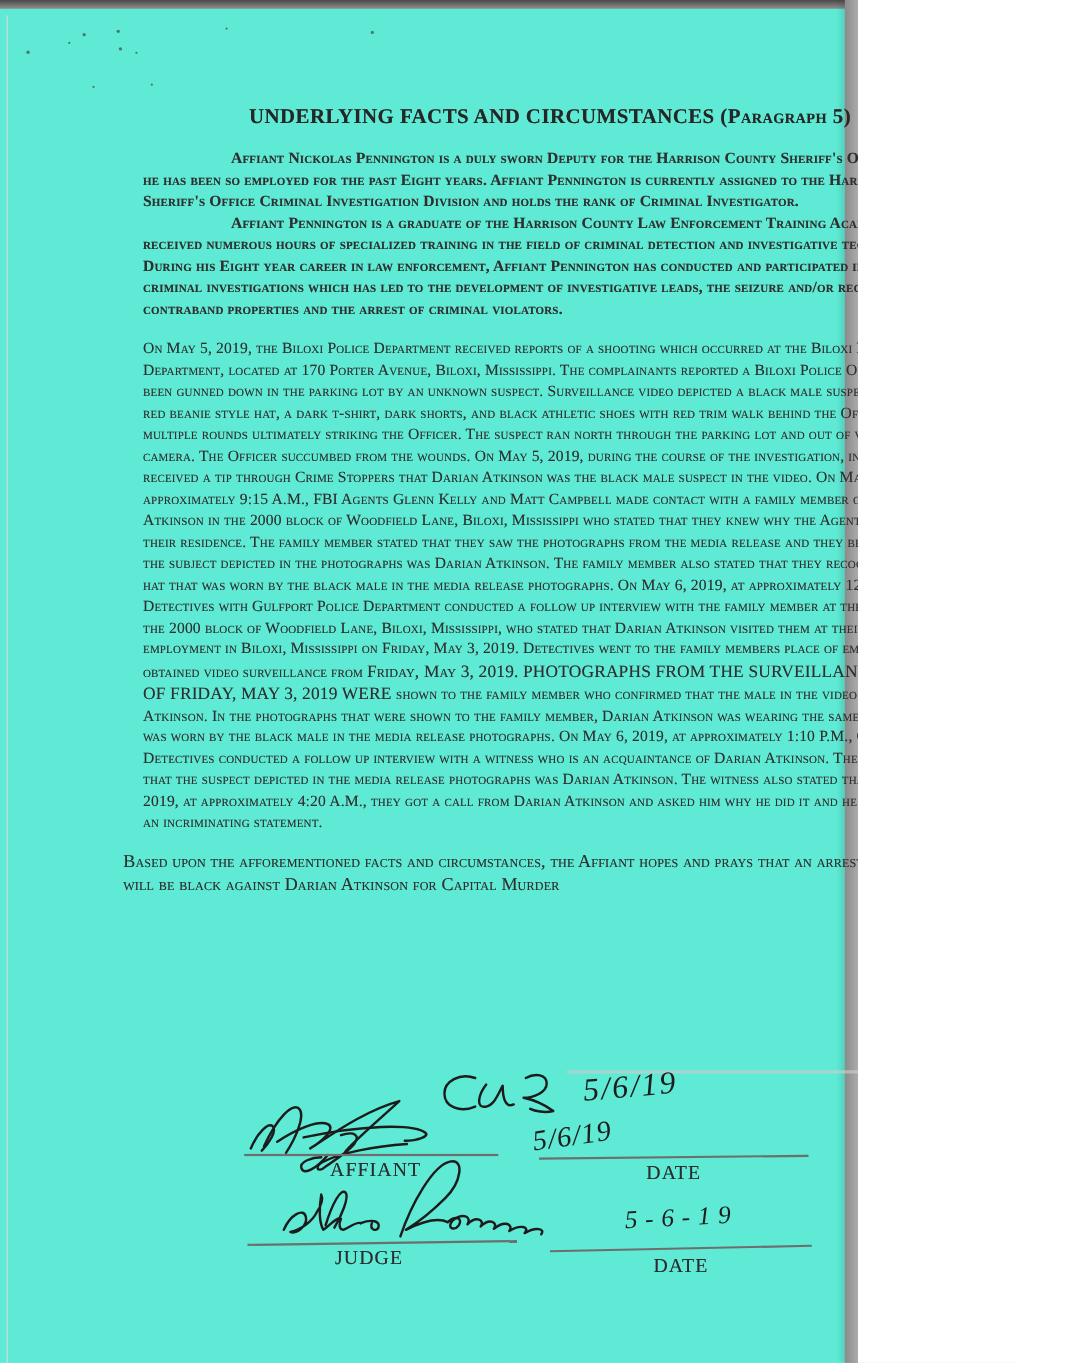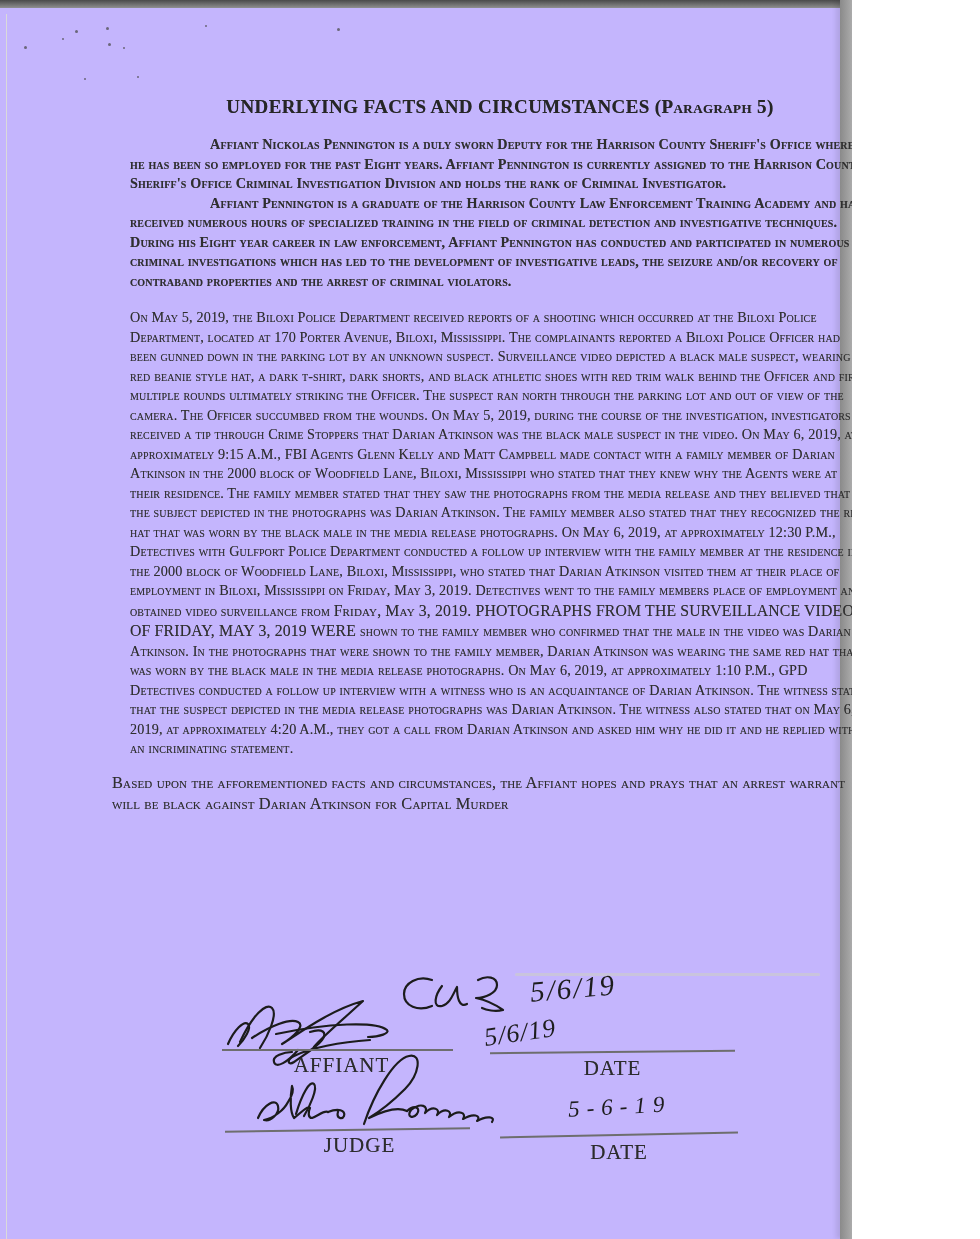--- a/index.html
+++ b/index.html
@@ -1,18 +1,18 @@
 <!DOCTYPE html>
 <html><head>
 <meta charset="utf-8">
 <style>
   html,body{margin:0;padding:0;}
   body{width:980px;height:1239px;background:#ffffff;overflow:hidden;
        font-family:"Liberation Serif","DejaVu Serif",serif;}
-  .page{position:relative;width:852px;height:1239px;background:#c4b5fd;overflow:hidden;}
+  .page{position:relative;width:780px;height:1239px;background:#5eead4;overflow:hidden;}
 
   
   .edge-top{position:absolute;left:0;top:0;width:100%;height:8px;
             background:linear-gradient(#4a4a4a,#8f8f8f);}
   .edge-right{position:absolute;right:0;top:0;width:12px;height:100%;
               background:linear-gradient(to right,#8a8a8a,#ababab);
               box-shadow:-4px 0 5px rgba(0,0,0,0.10);}
   .edge-left{position:absolute;left:6px;top:14px;bottom:0;width:1px;background:#dadada;}
 
   .speck{position:absolute;background:#4e4e4e;border-radius:50%;opacity:.75;}
@@ -26,21 +26,21 @@
   .indent{text-indent:80px;font-weight:bold;}
   .gap-top{margin-top:17px;font-family:Liberation Serif, serif;}
   .emph{font-size:15.8px;}
   .closing-par{font-size:16.4px;line-height:21.5px;margin:13px 0 0 -18px;width:756px;
                letter-spacing:.15px;text-shadow:0 0 .5px rgba(47,47,47,.45);}
 
   
   .sig-layer{position:absolute;left:0;top:0;width:100%;height:100%;}
   .sig-layer > *{position:absolute;}
   .sig-line{height:1.6px;background:#6e6e6e;}
-  .sig-label{font-size:21px;letter-spacing:1px;color:#2c2c2c;text-align:center;
+  .sig-label{font-size:18px;letter-spacing:1px;color:#2c2c2c;text-align:center;
              text-shadow:0 0 .5px rgba(44,44,44,.5);}
   .hand{font-style:italic;color:#1d1d1d;white-space:nowrap;
         font-family:"Liberation Serif","DejaVu Serif",serif;}
   .hand-annot{font-size:29px;transform:rotate(-5deg);letter-spacing:2px;}
   .hand-date1{font-size:26px;transform:rotate(-8deg);letter-spacing:1px;}
   .hand-date2{font-size:23px;transform:rotate(-3deg);letter-spacing:7px;}
   .sig-svg path{fill:none;stroke:#1c1c1c;stroke-width:2.2;stroke-linecap:round;stroke-linejoin:round;}
   .smudge{position:absolute;height:3px;background:#cdcdcd;opacity:.65;border-radius:2px;}
 </style>
 </head>
@@ -102,20 +102,20 @@
     <div class="sig-label" style="left:490px;top:1056px;width:245px">DATE</div>
 
     <svg class="sig-svg" style="left:246px;top:1052px" width="262" height="84" viewBox="0 0 262 84" role="img" aria-label="Handwritten judge signature">
       <path d="M12,66 C18,52 30,46 32,54 C34,62 24,70 18,68 C28,66 38,58 42,50 C46,44 48,38 46,34 C44,46 44,60 48,66 C54,62 60,54 64,56 C62,60 62,66 66,66 C72,64 78,58 82,60"></path>
       <path d="M50,62 C56,42 64,28 68,32 C72,36 64,54 58,64"></path>
       <path d="M82,60 C92,56 100,58 98,64 C96,68 90,66 92,60"></path>
       <path d="M118,72 C128,42 148,7 163,4 C177,1 173,23 159,37 C147,49 133,60 123,66 C141,57 153,55 161,59"></path>
       <path d="M161,59 C169,52 175,56 171,62 C167,67 160,65 165,58 C175,50 183,54 179,61 C187,53 195,57 191,63 C199,55 207,59 203,65 C213,57 221,61 217,67 C227,61 236,63 231,69 C241,63 250,65 246,70"></path>
     </svg>
     <div class="sig-line" style="left:225px;top:1129px;width:245px;transform:rotate(-0.8deg)"></div>
-    <div class="sig-label" style="left:237px;top:1133px;width:245px">JUDGE</div>
+    <div class="sig-label" style="left:213px;top:1133px;width:245px">JUDGE</div>
 
     <span class="hand hand-date2" style="left:568px;top:1094px">5-6-19</span>
     <div class="sig-line" style="left:500px;top:1134px;width:238px;transform:rotate(-1.2deg)"></div>
     <div class="sig-label" style="left:500px;top:1140px;width:238px">DATE</div>
   </div>
 
 </div>
 
 </body></html>

